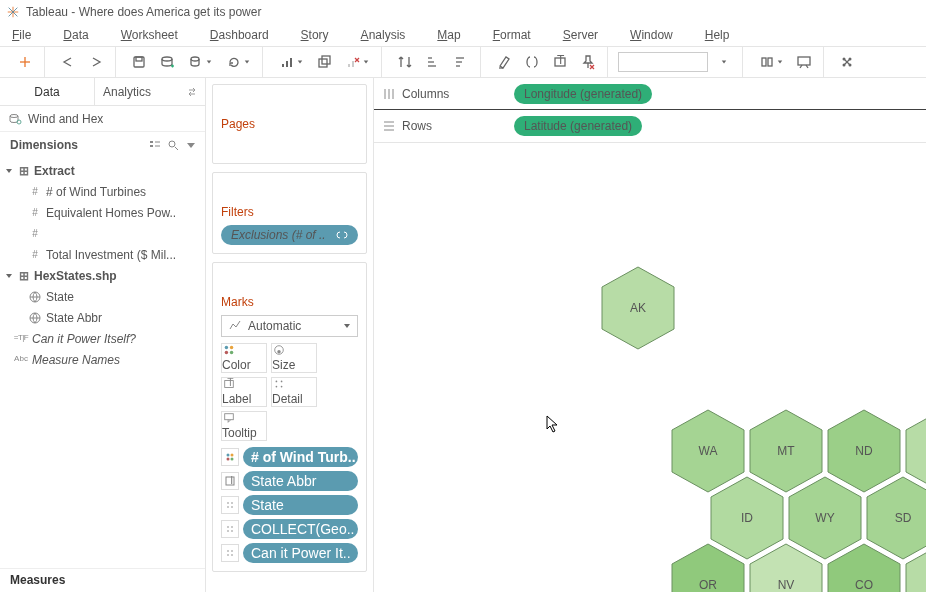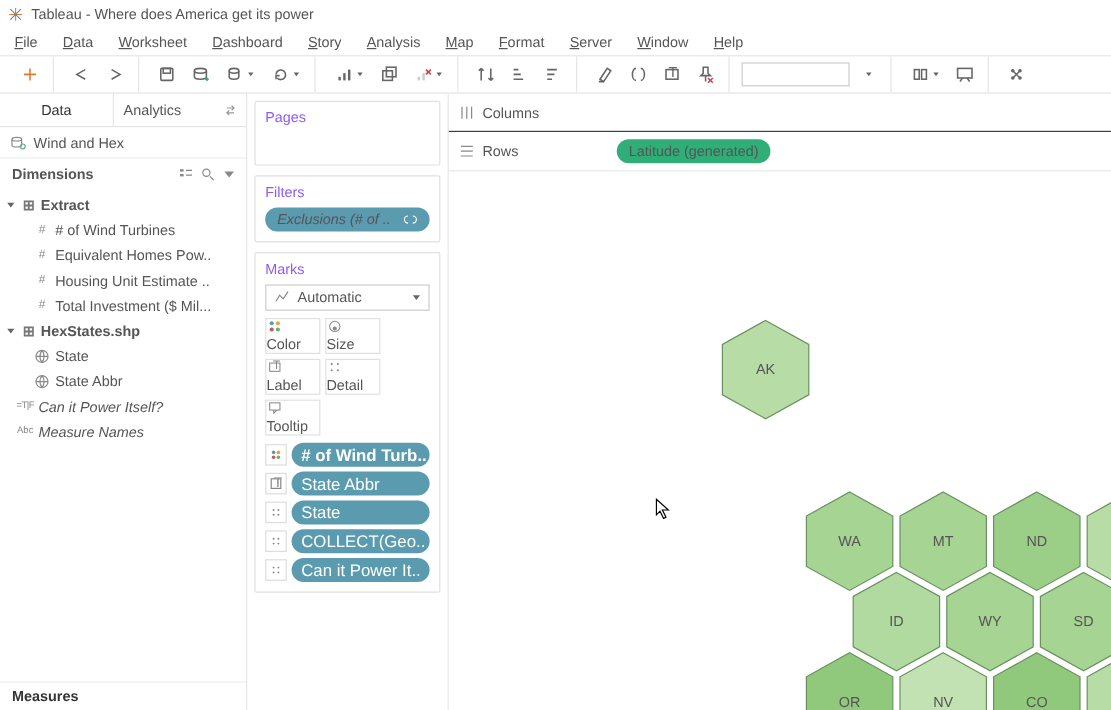--- a/index.html
+++ b/index.html
@@ -1,21 +1,21 @@
 <!DOCTYPE html>
 <html><head>
 <meta charset="utf-8">
 <style>
 * { margin: 0; padding: 0; box-sizing: border-box; font-family: "Segoe UI", Arial, sans-serif; font-size: 12px; color: #555; }
 body { width: 926px; height: 592px; background: #fff; overflow: hidden; display: flex; flex-direction: column; }
 
 .titlebar { height: 24px; display: flex; align-items: center; padding: 0 6px; gap: 6px; color: #888; }
 .titlebar .logo { width: 14px; height: 14px; }
 
-.menubar { height: 22px; display: flex; align-items: center; gap: 5px; padding: 0 4px; color: #666; }
+.menubar { height: 22px; display: flex; align-items: center; gap: 16px; padding: 0 4px; color: #666; }
 .menubar .mi { padding: 2px 8px; cursor: default; text-decoration: underline; text-decoration-color: transparent; }
 .menubar .mi::first-letter { text-decoration: underline; }
 
 .toolbar { height: 32px; border-top: 1px solid #e5e5e5; border-bottom: 1px solid #e5e5e5; display: flex; align-items: center; padding: 0 6px; gap: 4px; }
 .toolbar .grp { display: flex; align-items: center; gap: 2px; padding: 0 6px; border-right: 1px solid #e5e5e5; height: 100%; }
 .toolbar .grp:last-child { border-right: none; }
 .tbtn { width: 26px; height: 24px; display: flex; align-items: center; justify-content: center; color: #666; cursor: default; }
 .tbtn.wide { width: 36px; }
 .tbtn svg { width: 16px; height: 16px; stroke: #666; fill: none; stroke-width: 1.3; }
 .tbtn .caret { width: 6px; height: 6px; margin-left: 2px; }
@@ -49,21 +49,21 @@
 .trow .ico.tf { font-size: 8px; letter-spacing: -0.5px; }
 .trow .ico.abc { font-size: 8px; }
 .trow .cap { width: 12px; text-align: center; color: #777; }
 .trow .lbl { white-space: nowrap; overflow: hidden; text-overflow: ellipsis; flex: 1; }
 .trow .lbl.italic { font-style: italic; }
 
 .meashead { height: 24px; padding: 4px 10px; font-weight: 600; color: #333; border-top: 1px solid #eee; margin-top: auto; }
 
 .midpane { width: 168px; border-right: 1px solid #e5e5e5; display: flex; flex-direction: column; padding: 6px; gap: 8px; }
 .card { border: 1px solid #e0e0e0; border-radius: 2px; padding: 6px 8px 8px 8px; }
-.card .title { color: #8b5cf6; margin-bottom: 6px; }
+.card .title { color: #c2410c; margin-bottom: 6px; margin-top: 26px; }
 .pill { height: 20px; border-radius: 10px; background: #5b9bb0; color: #fff; font-size: 11px; display: flex; align-items: center; padding: 0 10px; font-style: italic; justify-content: space-between; }
 .pill .picon { width: 12px; height: 12px; }
 .pill.green { background: #2fae77; font-style: normal; font-weight: 500; }
 
 .marks .dd { border: 1px solid #ccc; height: 22px; display: flex; align-items: center; padding: 0 6px; gap: 6px; margin-bottom: 6px; color: #666; justify-content: space-between; }
 .marks .dd .left { display: flex; align-items: center; gap: 6px; }
 .marks .grid { display: flex; gap: 4px; flex-wrap: wrap; }
 .mcell { width: 46px; height: 30px; border: 1px solid #e0e0e0; display: flex; flex-direction: column; align-items: flex-start; justify-content: center; gap: 2px; color: #777; font-size: 10px; cursor: default; }
 .mcell svg { width: 14px; height: 14px; }
 
@@ -346,21 +346,20 @@
       <div class="trow l2">
           <span class="ico hash"></span>
           <span class="lbl"># of Wind Turbines</span>
         </div>
       <div class="trow l2">
           <span class="ico hash"></span>
           <span class="lbl">Equivalent Homes Pow..</span>
         </div>
       <div class="trow l2">
           <span class="ico hash"></span>
-          <span class="lbl">Housing Unit Estimate ..</span>
         </div>
       <div class="trow l2">
           <span class="ico hash"></span>
           <span class="lbl">Total Investment ($ Mil...</span>
         </div>
 
       <div class="trow l1">
         <svg class="tri" viewBox="0 0 10 10">
             <path d="M2 3 L5 7 L8 3" fill="#666" stroke="none"></path>
           </svg>
@@ -527,20 +526,23 @@
   <div class="rightpane">
     <div class="shelves">
       <div class="shelf">
         <div class="shlabel">
             <svg viewBox="0 0 14 14">
               <line x1="3" y1="2" x2="3" y2="12"></line>
               <line x1="7" y1="2" x2="7" y2="12"></line>
               <line x1="11" y1="2" x2="11" y2="12"></line>
             </svg>
             <span>Columns</span>
+          </div>
+        <div class="pill green">
+            <span>Longitude (generated)</span>
           </div>
       </div>
       <div class="shelf">
         <div class="shlabel">
             <svg viewBox="0 0 14 14">
               <line x1="2" y1="3" x2="12" y2="3"></line>
               <line x1="2" y1="7" x2="12" y2="7"></line>
               <line x1="2" y1="11" x2="12" y2="11"></line>
             </svg>
             <span>Rows</span>

